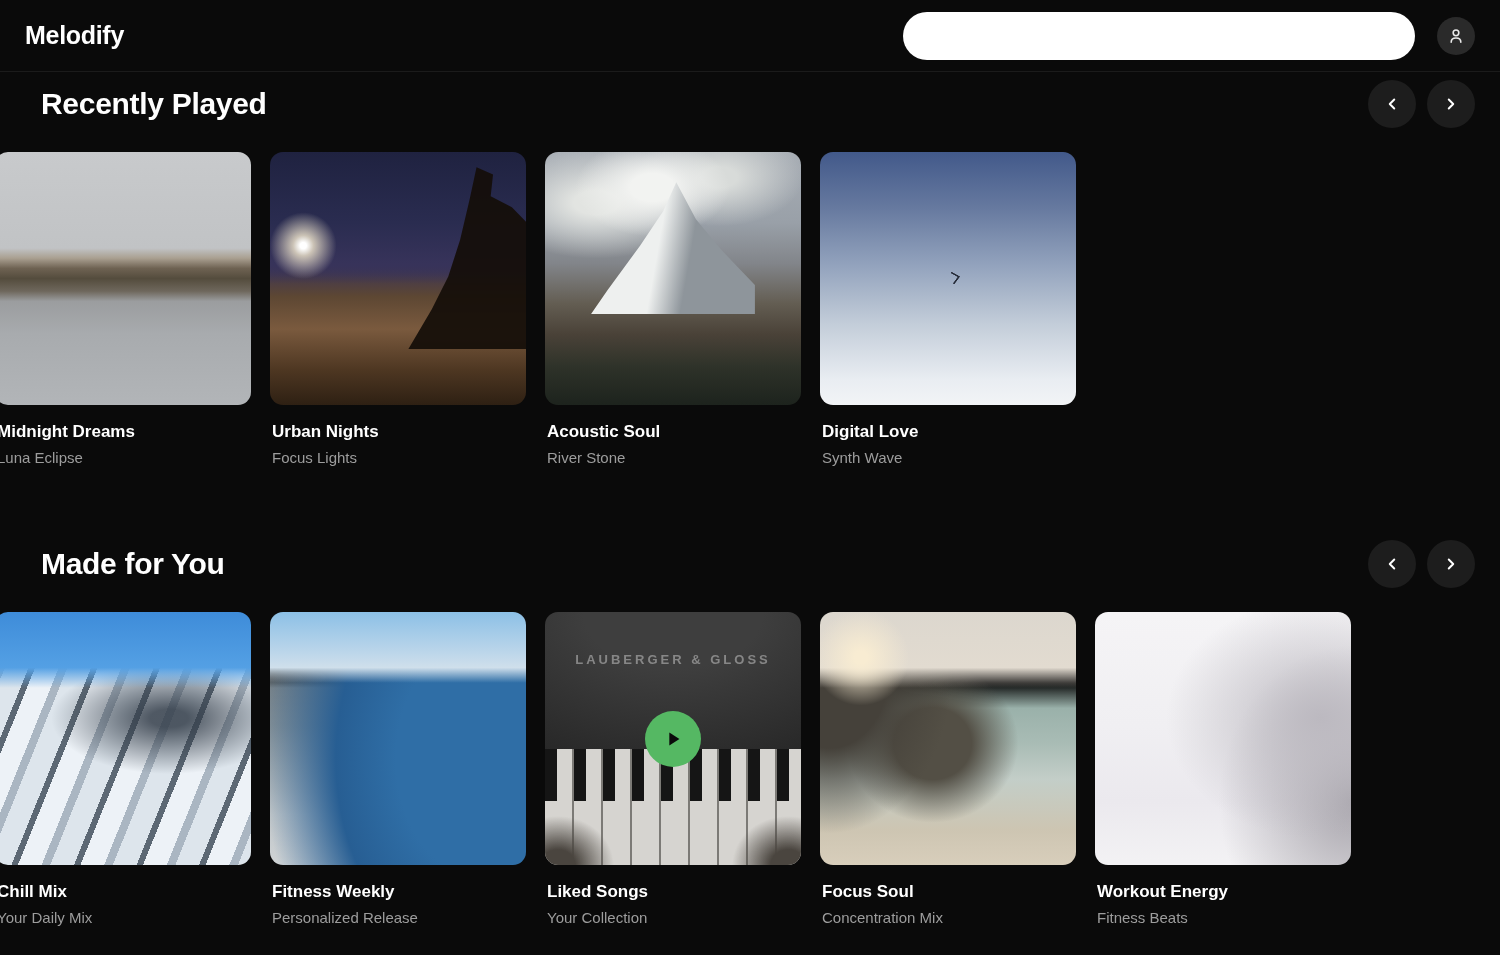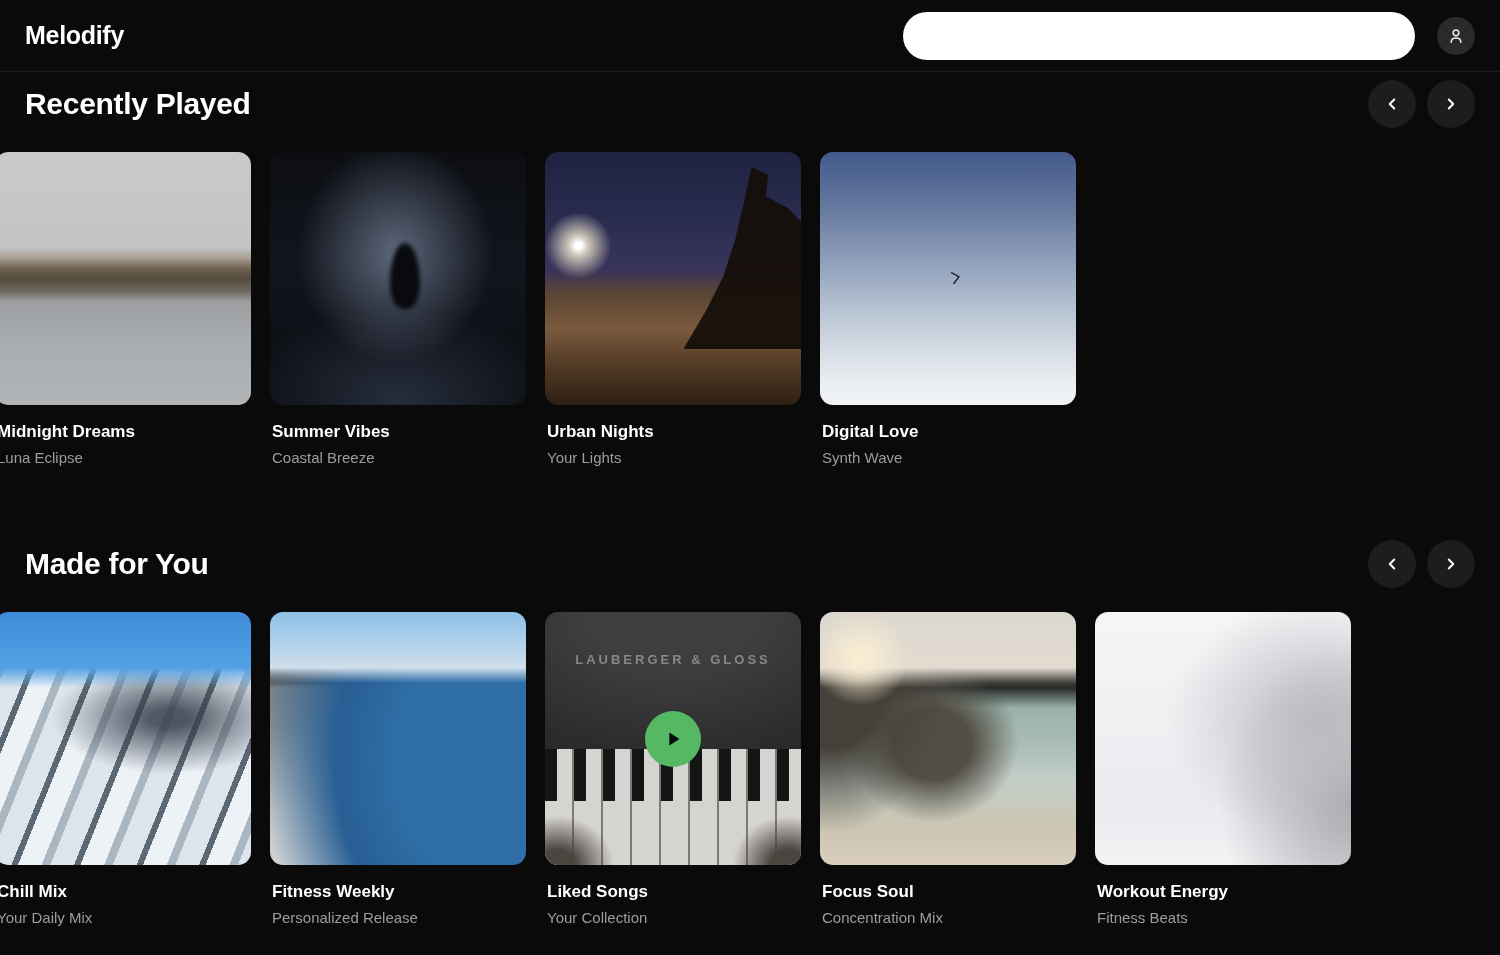--- a/index.html
+++ b/index.html
@@ -12,21 +12,21 @@
   .header-spacer{flex:1;}
   .search-input{width:512px;height:48px;border-radius:24px;border:none;background:#fff;
     padding:0 22px;font-size:15px;color:#111;outline:none;margin-right:22px;}
   .profile-btn{width:38px;height:38px;border-radius:50%;background:#2a2a2a;border:none;
     display:flex;align-items:center;justify-content:center;cursor:pointer;padding:0;}
 
   
   .section-head{display:flex;align-items:center;padding:0 25px;height:48px;}
   .section:first-of-type .section-head{margin-top:8px;}
   .section + .section .section-head{margin-top:74px;justify-content:flex-end;}
-  .section-title{font-size:30px;font-weight:800;color:#fff;flex:1;margin:0;letter-spacing:-.3px;}
+  .section-title{font-size:30px;font-weight:800;color:#fff;flex:1;margin:16px;letter-spacing:-.3px;}
   .nav-btn{width:48px;height:48px;border-radius:50%;background:#1d1d1d;border:none;cursor:pointer;
     display:flex;align-items:center;justify-content:center;margin-left:11px;padding:0;}
 
   .carousel{overflow:hidden;width:100%;margin-top:24px;}
   .track{display:flex;gap:19px;margin-left:-5px;width:max-content;}
   .card{width:256px;flex:0 0 auto;cursor:pointer;}
   .art{height:253px;border-radius:13px;position:relative;overflow:hidden;background:#222;}
   .card-title{margin:17px 0 0 2px;font-size:17px;font-weight:700;color:#fff;}
   .card-sub{margin:7px 0 0 2px;font-size:15px;color:#9d9d9d;}
 
@@ -151,32 +151,32 @@
   <div class="carousel">
     <div class="track">
 
       <article class="card">
         <div class="art a-breakwater"></div>
         <h3 class="card-title">Midnight Dreams</h3>
         <p class="card-sub">Luna Eclipse</p>
       </article>
 
 
-      <article class="card">
-        <div class="art a-rain"></div>
-        <h3 class="card-title">Summer Vibes</h3>
-        <p class="card-sub">Coastal Breeze</p>
-      </article>
 
       <article class="card">
         <div class="art a-desertnight"></div>
         <h3 class="card-title">Urban Nights</h3>
-        <p class="card-sub">Your Lights</p>
-      </article>
-
+        <p class="card-sub">Focus Lights</p>
+      </article>
+
+      <article class="card">
+        <div class="art a-matterhorn"></div>
+        <h3 class="card-title">Acoustic Soul</h3>
+        <p class="card-sub">River Stone</p>
+      </article>
 
       <article class="card">
         <div class="art a-skybird"></div>
         <h3 class="card-title">Digital Love</h3>
         <p class="card-sub">Synth Wave</p>
       </article>
 
     </div>
   </div>
 </section>

